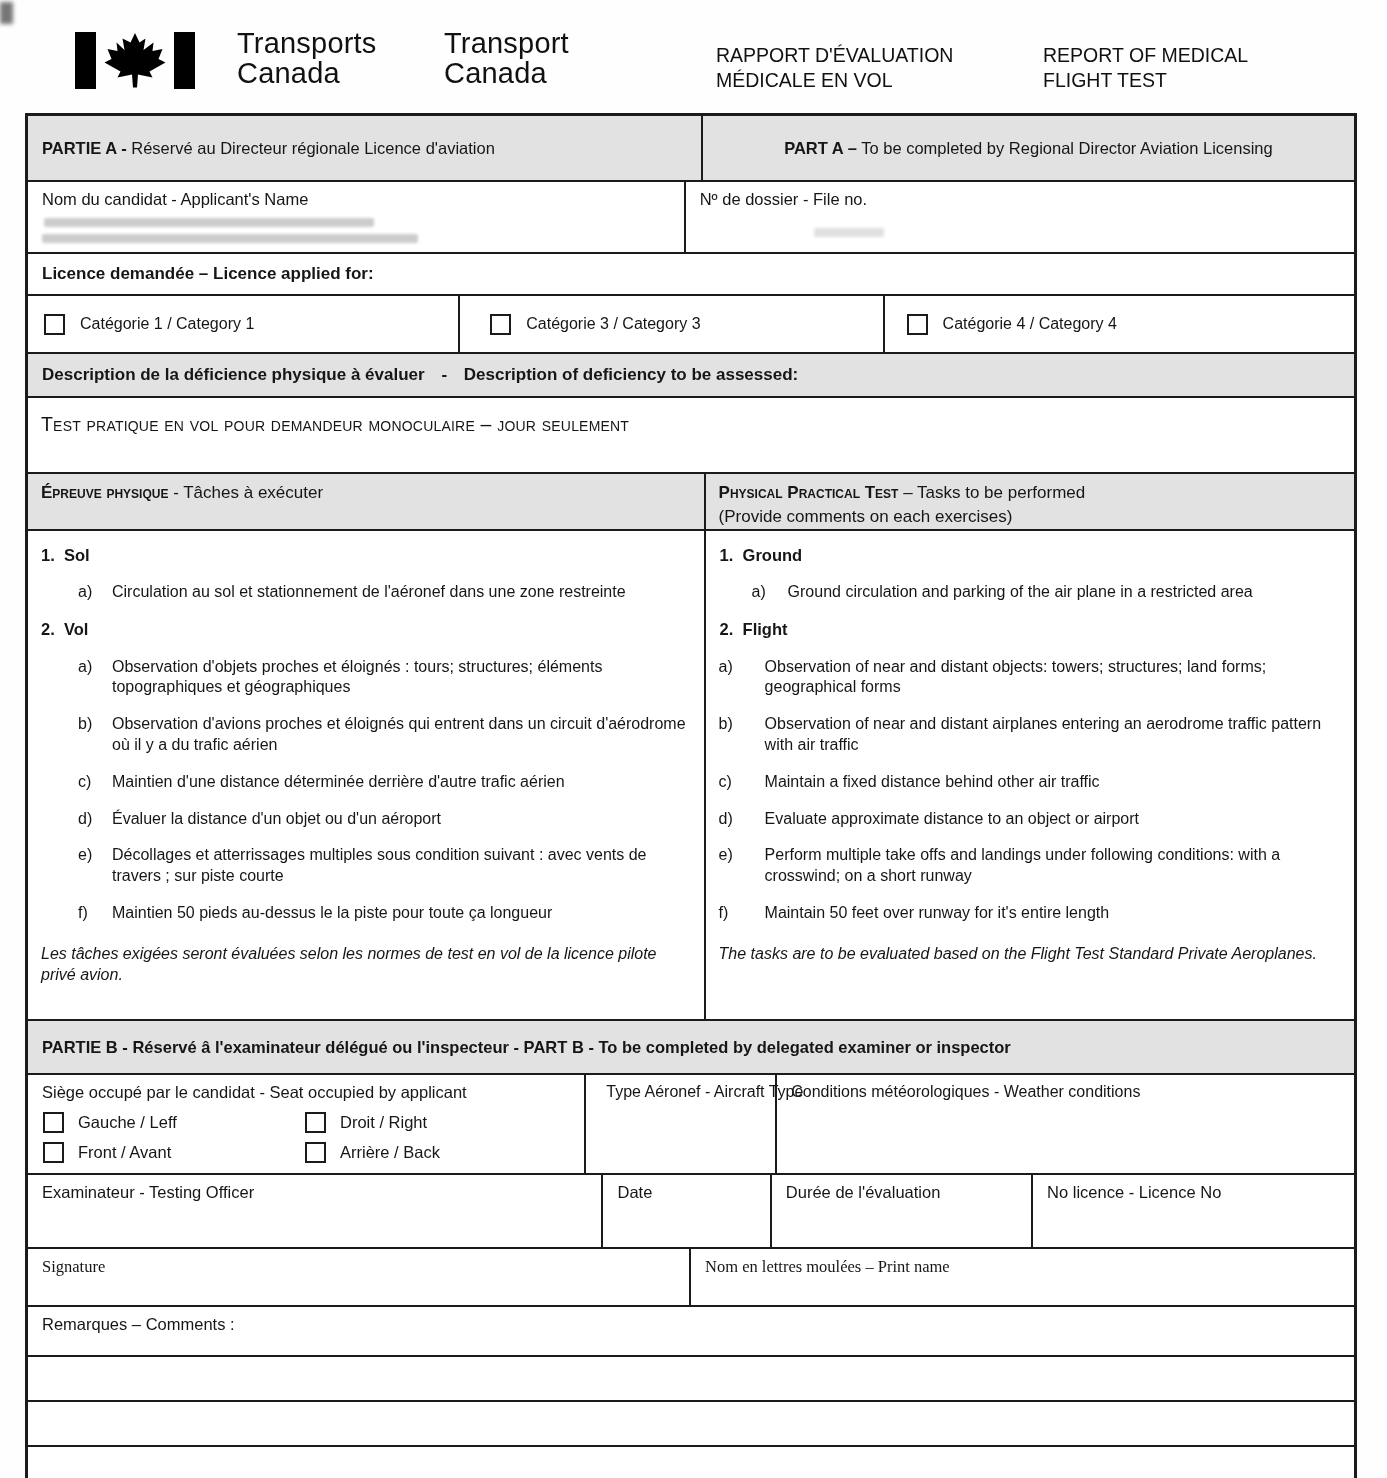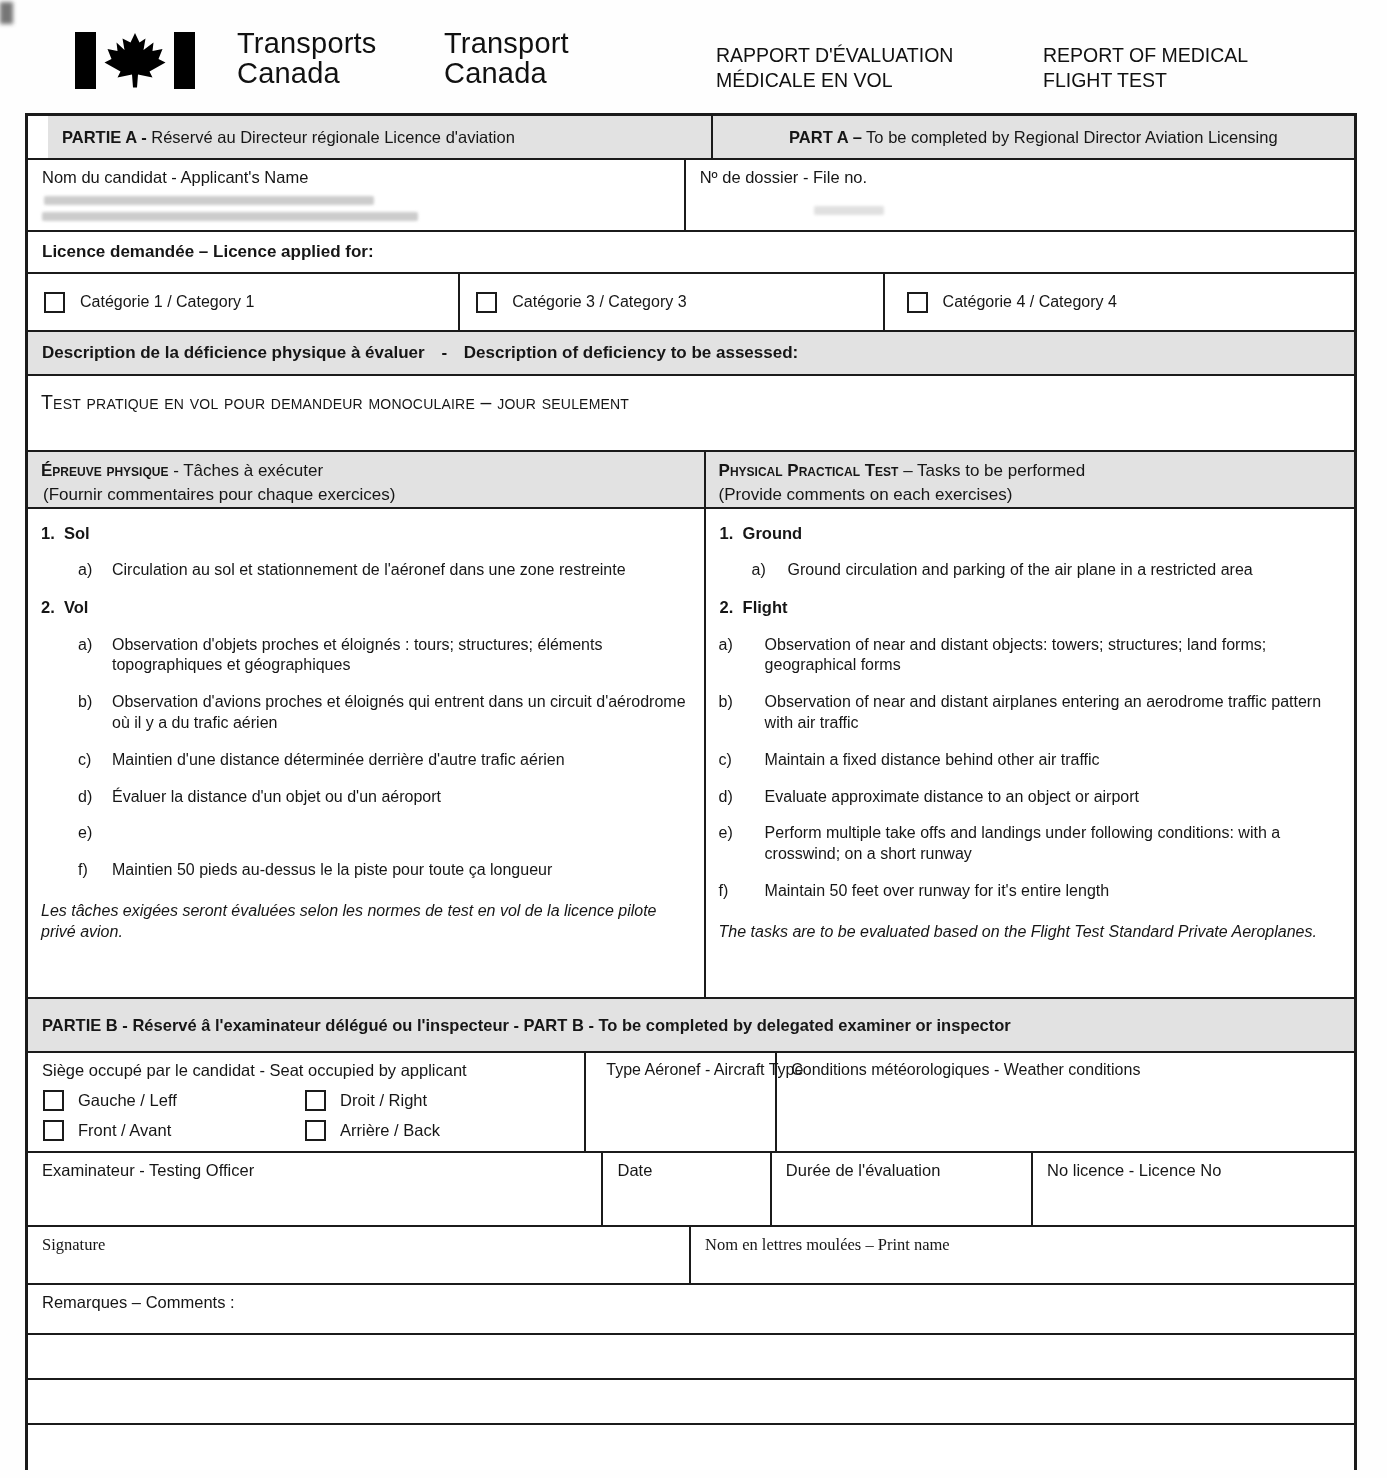--- a/index.html
+++ b/index.html
@@ -93,21 +93,21 @@
       <div>MÉDICALE EN VOL</div>
     </div>
     <div class="mtitle mt-en">
       <div>REPORT OF MEDICAL</div>
       <div>FLIGHT TEST</div>
     </div>
   </div>
 
   <div class="form">
 
-    <div class="row first band" style="height:42px;margin-left:20px;">
+    <div class="row first band" style="height:64px;">
       <div class="cell br vcenter bandtext" style="width:50.9%;">
         <span><b>PARTIE A -</b><span> Réservé au Directeur régionale Licence d'aviation</span></span>
       </div>
       <div class="cell vcenter bandcenter" style="width:49.1%;">
         <span><b>PART A –</b><span> To be completed by Regional Director Aviation Licensing</span></span>
       </div>
     </div>
 
     <div class="row" style="height:72px;">
       <div class="cell br" style="width:49.6%;">
@@ -125,21 +125,21 @@
 
     <div class="row vcenter" style="height:42px;">
       <div class="bandtext bold" style="font-size:17px;">Licence demandée – Licence applied for:</div>
     </div>
 
     <div class="row" style="height:58px;">
       <div class="cell br catcell" style="width:32.6%;">
         <div class="cb"></div>
         <span>Catégorie 1 / Category 1</span>
       </div>
-      <div class="cell br catcell" style="width:32.0%;padding-left:16px;">
+      <div class="cell br catcell" style="width:32.0%;padding-left:30px;">
         <div class="cb"></div>
         <span>Catégorie 3 / Category 3</span>
       </div>
       <div class="cell catcell" style="width:35.4%;padding-left:22px;">
         <div class="cb"></div>
         <span>Catégorie 4 / Category 4</span>
       </div>
     </div>
 
     <div class="row band vcenter" style="height:44px;">
@@ -152,21 +152,20 @@
 
     <div class="row" style="height:76px;">
       <div class="cell desc-wrap" style="width:100%;">
         <div class="descline">Test pratique en vol pour demandeur monoculaire – jour seulement</div>
       </div>
     </div>
 
     <div class="row band" style="height:57px;">
       <div class="cell br taskband" style="width:51.1%;">
         <div><b class="smallcaps t1">Épreuve physique</b><span>  - Tâches à exécuter</span></div>
-        <div style="padding-left:2px;">(Fournir commentaires pour chaque exercices)</div>
       </div>
       <div class="cell taskband" style="width:48.9%;">
         <div><b class="smallcaps t1">Physical Practical Test</b><span> – Tasks to be performed</span></div>
         <div>(Provide comments on each exercises)</div>
       </div>
     </div>
 
     <div class="row tasks" style="height:490px;">
       <div class="cell br fr-col" style="width:51.1%;">
         <div class="sec" style="margin-top:14px;">
@@ -192,20 +191,21 @@
         <div class="item">
           <span class="l">c)</span>
           <span class="t">Maintien d'une distance déterminée derrière d'autre trafic aérien</span>
         </div>
         <div class="item">
           <span class="l">d)</span>
           <span class="t">Évaluer la distance d'un objet ou d'un aéroport</span>
         </div>
         <div class="item">
           <span class="l">e)</span>
+          <span class="t">Décollages et atterrissages multiples sous condition suivant : avec vents de travers ; sur piste courte</span>
         </div>
         <div class="item">
           <span class="l">f)</span>
           <span class="t">Maintien 50 pieds au-dessus le la piste pour toute ça longueur</span>
         </div>
         <div class="footnote">Les tâches exigées seront évaluées selon les normes de test en vol de la licence pilote privé avion.</div>
       </div>
 
       <div class="cell en-col" style="width:48.9%;">
         <div class="sec" style="margin-top:14px;margin-left:14px;">

